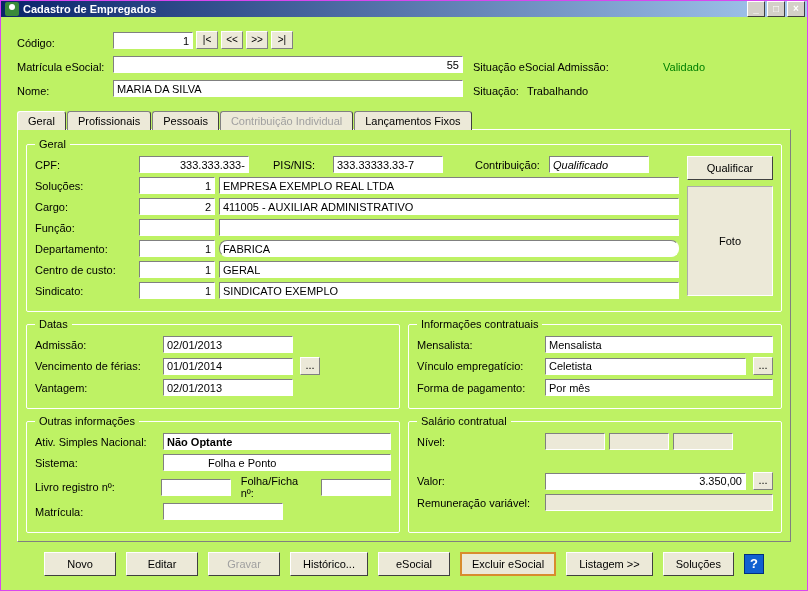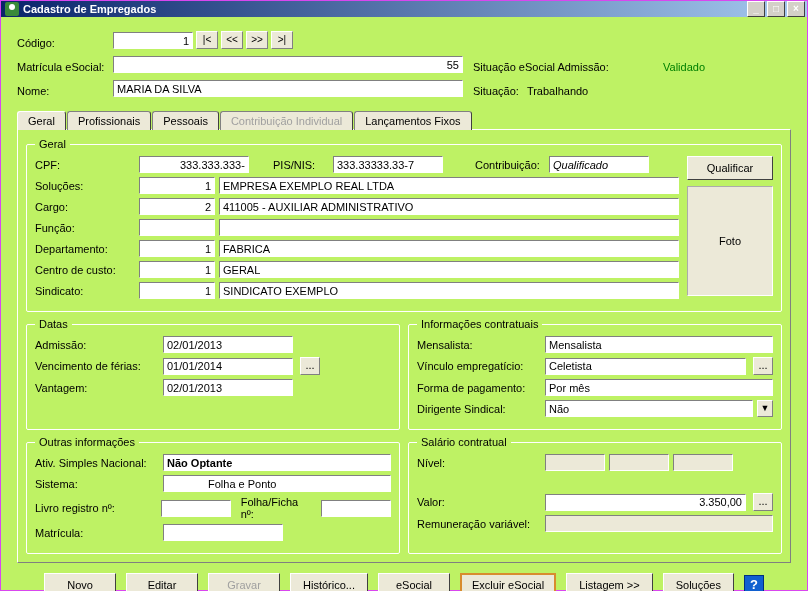--- a/index.html
+++ b/index.html
@@ -298,21 +298,21 @@
               <input class="inp" style="flex: 1 1 0%;" value="411005 - AUXILIAR ADMINISTRATIVO">
             </div>
             <div class="grid-row">
               <span class="lbl2">Função:</span>
               <input class="inp right" style="width: 76px;" value="">
               <input class="inp" style="flex: 1 1 0%;" value="">
             </div>
             <div class="grid-row">
               <span class="lbl2">Departamento:</span>
               <input class="inp right" style="width: 76px;" value="1">
-              <input class="inp" style="flex: 1 1 0%;" value="FABRICA">
+              <input class="inp" style="flex: 1 1 0%; border-radius: 8px;" value="FABRICA">
             </div>
             <div class="grid-row">
               <span class="lbl2">Centro de custo:</span>
               <input class="inp right" style="width: 76px;" value="1">
               <input class="inp" style="flex: 1 1 0%;" value="GERAL">
             </div>
             <div class="grid-row">
               <span class="lbl2">Sindicato:</span>
               <input class="inp right" style="width: 76px;" value="1">
               <input class="inp" style="flex: 1 1 0%;" value="SINDICATO EXEMPLO">
@@ -352,25 +352,20 @@
             <input class="inp" style="flex: 1 1 0%;" value="Mensalista">
           </div>
           <div class="grid-row">
             <span class="lbl3">Vínculo empregatício:</span>
             <input class="inp" style="flex: 1 1 0%;" value="Celetista">
             <div class="dots-btn">...</div>
           </div>
           <div class="grid-row">
             <span class="lbl3">Forma de pagamento:</span>
             <input class="inp" style="flex: 1 1 0%;" value="Por mês">
-          </div>
-          <div class="grid-row">
-            <span class="lbl3">Dirigente Sindical:</span>
-            <input class="inp" style="flex: 1 1 0%;" value="Não">
-            <div class="combo-arrow">▼</div>
           </div>
         </fieldset>
       </div>
 
       <div class="middle-row">
         <fieldset class="groupbox">
           <legend>Outras informações</legend>
           <div class="grid-row">
             <span class="lbl3">Ativ. Simples Nacional:</span>
             <input class="inp" style="flex: 1 1 0%; font-weight: bold;" value="Não Optante">

